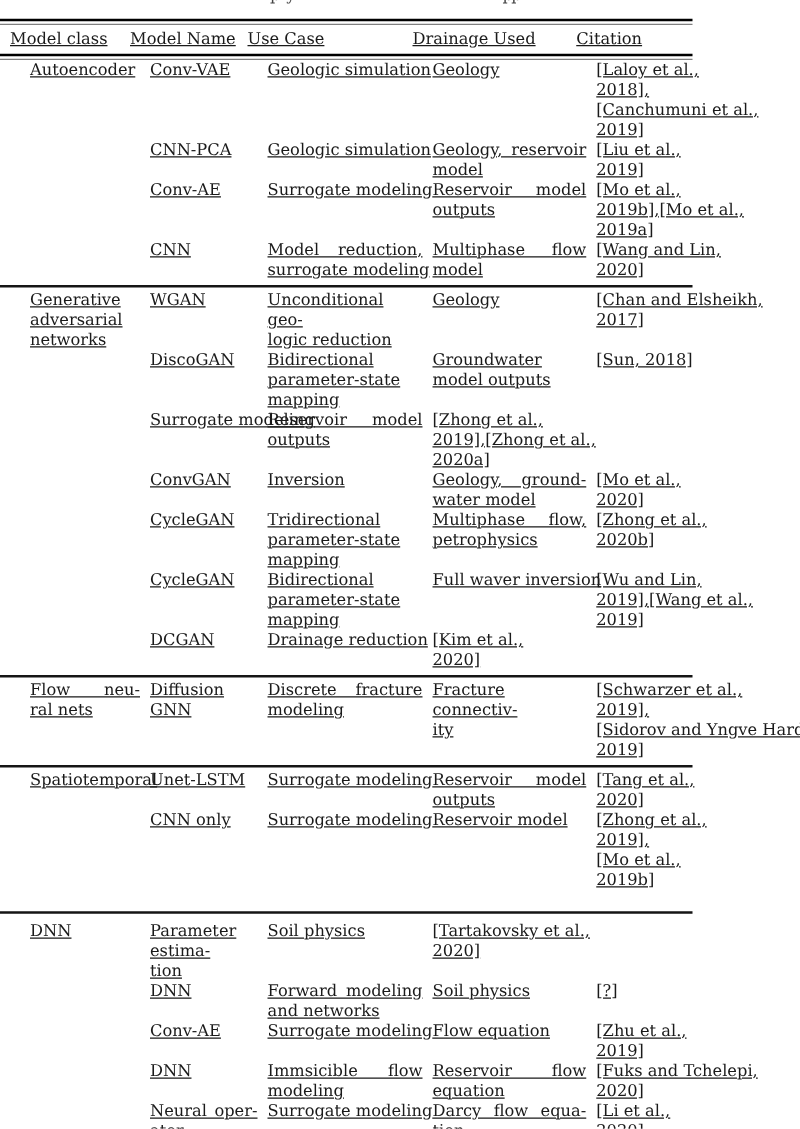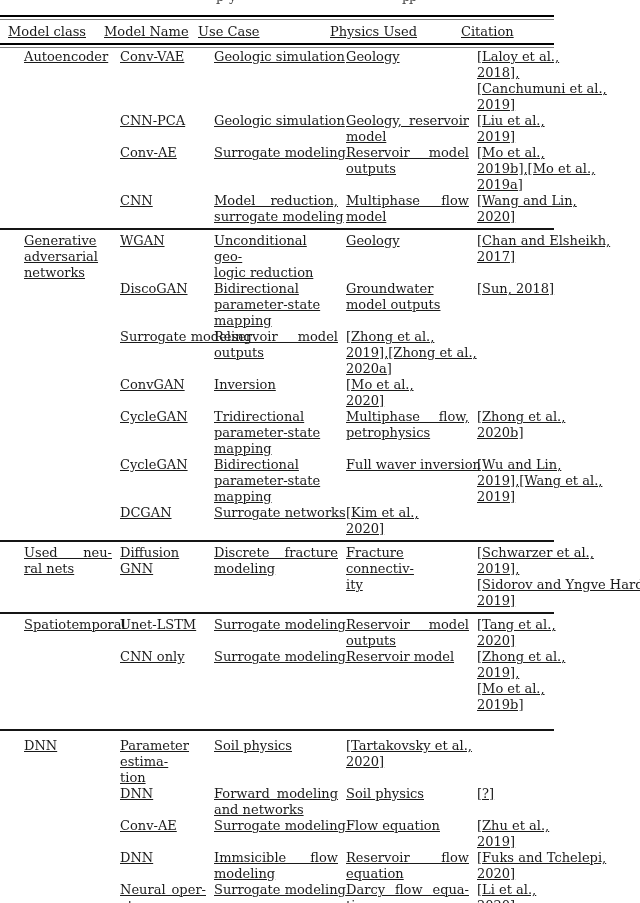--- a/index.html
+++ b/index.html
@@ -33,21 +33,21 @@
     <span class="desc" style="left: 409px;">p</span>
   </div>
 
 <div class="tbl">
   <div class="rule-double"></div>
 
   <div class="row header-row">
     <div class="cell header-cell">Model class</div>
     <div class="cell header-cell">Model Name</div>
     <div class="cell header-cell">Use Case</div>
-    <div class="cell header-cell">Physics Used</div>
+    <div class="cell header-cell">Drainage Used</div>
     <div class="cell header-cell">Citation</div>
   </div>
 
   <div class="rule-double"></div>
 
   <div>
       <div class="section">
         <div class="row">
           <div class="cell">
             <div class="line">Autoencoder</div>
@@ -179,20 +179,24 @@
           </div>
         </div>
         <div class="row">
           <div class="cell"></div>
           <div class="cell">
             <div class="line">ConvGAN</div>
           </div>
           <div class="cell">
             <div class="line">Inversion</div>
           </div>
+          <div class="cell">
+            <div class="line j">Geology, ground-</div>
+            <div class="line">water model</div>
+          </div>
           <div class="cell cite">
             <div class="line">[Mo et al.,</div>
             <div class="line">2020]</div>
           </div>
         </div>
         <div class="row">
           <div class="cell"></div>
           <div class="cell">
             <div class="line">CycleGAN</div>
           </div>
@@ -228,33 +232,33 @@
             <div class="line">2019],[Wang et al.,</div>
             <div class="line">2019]</div>
           </div>
         </div>
         <div class="row">
           <div class="cell"></div>
           <div class="cell">
             <div class="line">DCGAN</div>
           </div>
           <div class="cell">
-            <div class="line">Surrogate networks</div>
+            <div class="line">Drainage reduction</div>
           </div>
           <div class="cell cite">
             <div class="line">[Kim et al.,</div>
             <div class="line">2020]</div>
           </div>
         </div>
       </div>
       <div class="rule"></div>
       <div class="section">
         <div class="row">
           <div class="cell">
-            <div class="line j">Used neu-</div>
+            <div class="line j">Flow neu-</div>
             <div class="line">ral nets</div>
           </div>
           <div class="cell">
             <div class="line j">Diffusion</div>
             <div class="line">GNN</div>
           </div>
           <div class="cell">
             <div class="line j">Discrete fracture</div>
             <div class="line">modeling</div>
           </div>

